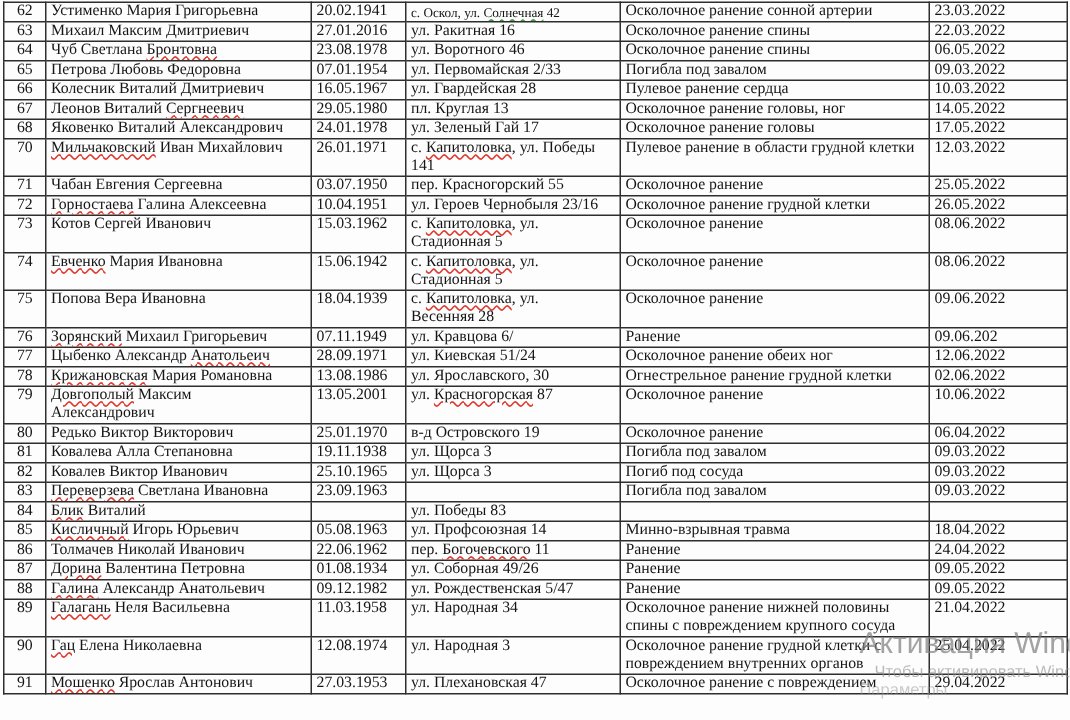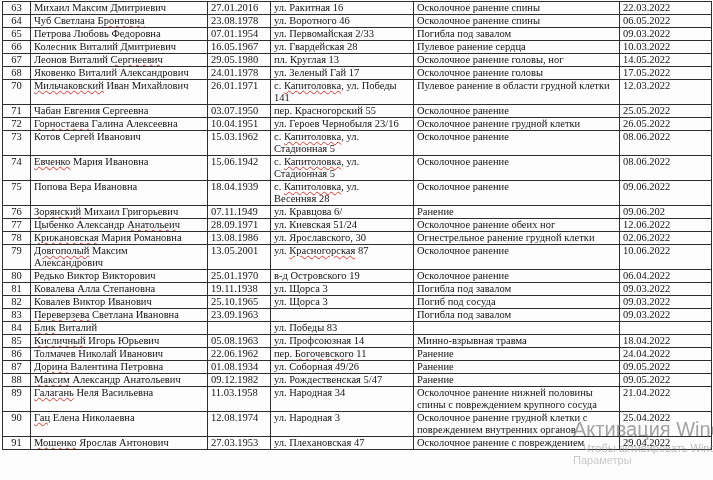--- a/index.html
+++ b/index.html
@@ -69,20 +69,28 @@
 <table class="doc">
   <colgroup>
     <col style="width:28px">
     <col style="width:177px">
     <col style="width:63px">
     <col style="width:143px">
     <col style="width:206px">
     <col style="width:92px">
   </colgroup>
   <tbody>
+  <tr>
+    <td class="c-num">62</td>
+    <td class="c-name">Устименко Мария Григорьевна</td>
+    <td class="c-dob">20.02.1941</td>
+    <td class="c-addr small">с. Оскол, ул. <span class="sp-green">Солнечная</span> 42</td>
+    <td class="c-injury">Осколочное ранение сонной артерии</td>
+    <td class="c-date">23.03.2022</td>
+  </tr>
 
   <tr>
     <td class="c-num">63</td>
     <td class="c-name">Михаил Максим Дмитриевич</td>
     <td class="c-dob">27.01.2016</td>
     <td class="c-addr">ул. Ракитная 16</td>
     <td class="c-injury">Осколочное ранение спины</td>
     <td class="c-date">22.03.2022</td>
   </tr>
 
@@ -294,21 +302,21 @@
     <td class="c-num">87</td>
     <td class="c-name"><span class="sp-red">Дорина</span> Валентина Петровна</td>
     <td class="c-dob">01.08.1934</td>
     <td class="c-addr">ул. Соборная 49/26</td>
     <td class="c-injury">Ранение</td>
     <td class="c-date">09.05.2022</td>
   </tr>
 
   <tr>
     <td class="c-num">88</td>
-    <td class="c-name"><span class="sp-red">Максим</span> Александр Анатольевич</td>
+    <td class="c-name"><span class="sp-red">Галина</span> Александр Анатольевич</td>
     <td class="c-dob">09.12.1982</td>
     <td class="c-addr">ул. Рождественская 5/47</td>
     <td class="c-injury">Ранение</td>
     <td class="c-date">09.05.2022</td>
   </tr>
 
   <tr>
     <td class="c-num">89</td>
     <td class="c-name"><span class="sp-red">Галагань</span> Неля Васильевна</td>
     <td class="c-dob">11.03.1958</td>

